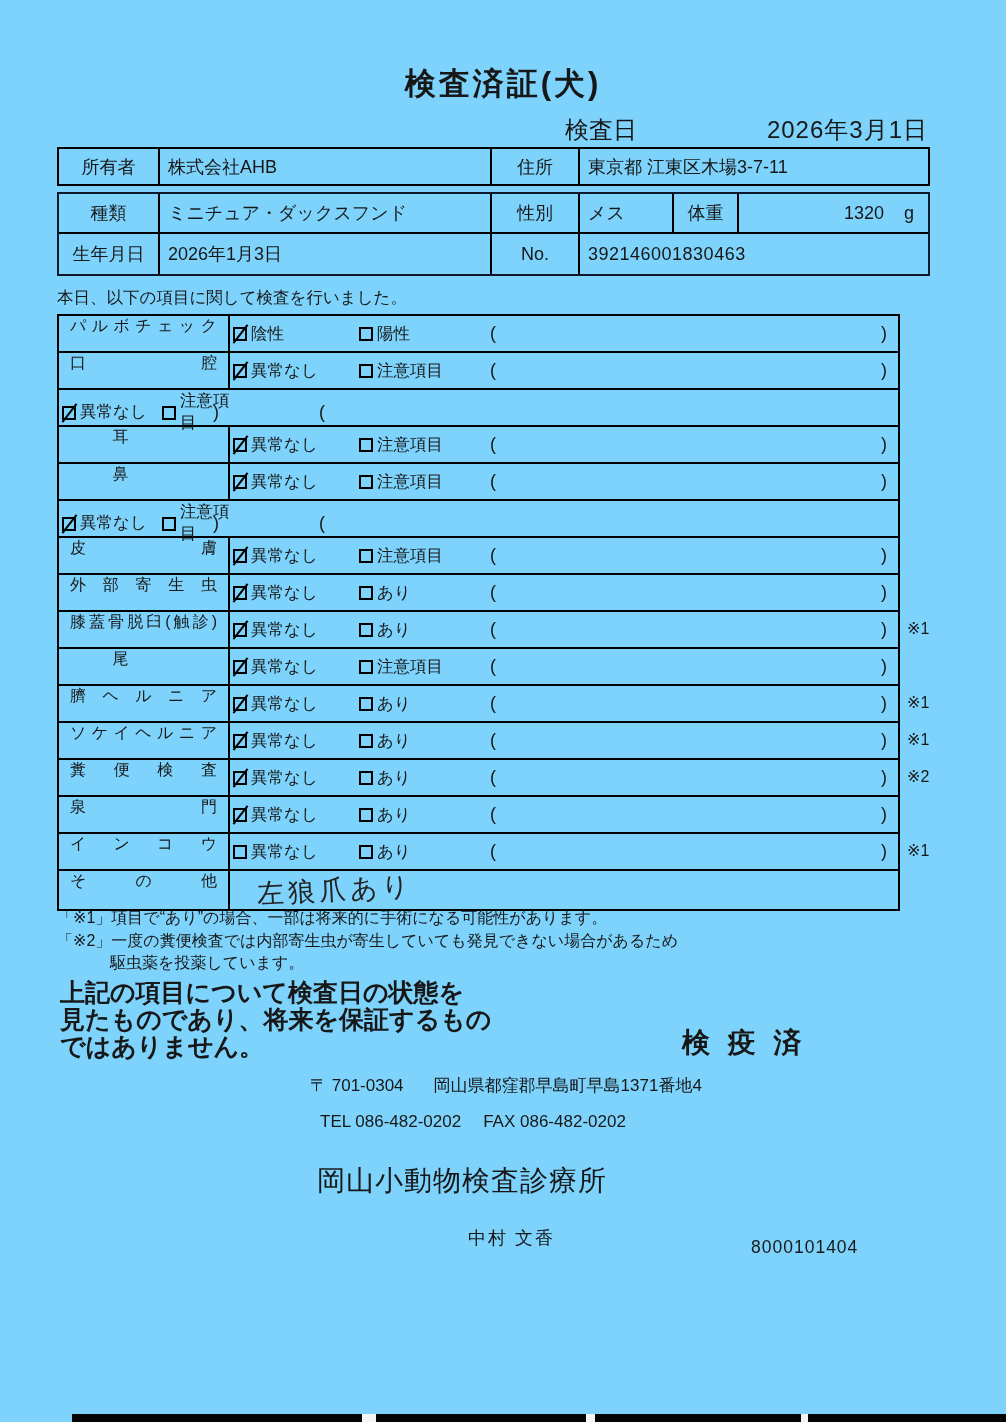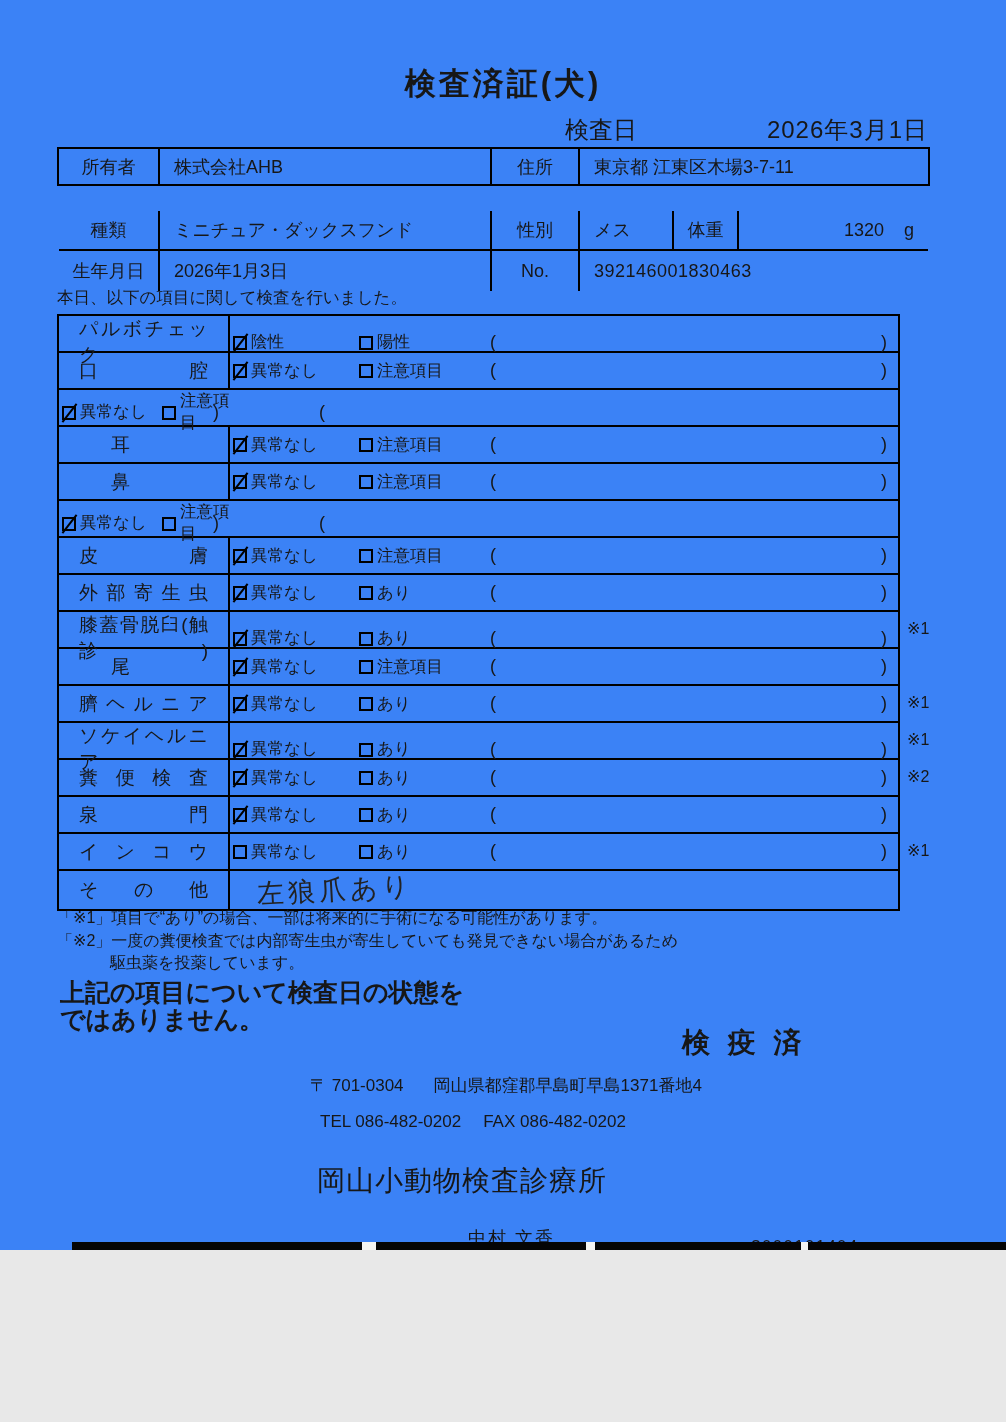--- a/index.html
+++ b/index.html
@@ -1,19 +1,19 @@
 <!DOCTYPE html>
 <html><head>
 <meta charset="utf-8">
 <style>
   * { margin:0; padding:0; box-sizing:border-box; }
   html,body { background:#e8e8e8; }
   .page {
-    position:relative; width:1006px; height:1250px;
-    background:#3b82f6; color:#171717; overflow:hidden;
+    position:relative; width:1006px; height:1422px;
+    background:#7dd3fc; color:#171717; overflow:hidden;
     font-family:"Liberation Sans","DejaVu Sans",sans-serif;
     text-decoration:underline;
   }
 
   .doc-title {
     position:absolute; top:63px; left:0; width:100%;
     text-align:center; font-size:31px; font-weight:700; letter-spacing:3px;
   }
 
   .date-line { position:absolute; top:114px; left:57px; width:873px; height:24px; font-size:24px; }
@@ -21,38 +21,38 @@
   .date-value { position:absolute; right:2px; top:0; letter-spacing:1px; }
 
   
   .t1 {
     position:absolute; left:57px; top:147px; width:873px; height:39px;
     border:2px solid #000; display:grid; grid-template-columns:101px 332px 88px 1fr;
   }
   .t1 > div, .t2 .r > div { display:flex; align-items:center; border-right:2px solid #000; font-size:18px; }
   .t1 > div:last-child, .t2 .r > div:last-child { border-right:none; }
   .lab { justify-content:center; }
-  .val { padding-left:14px; }
+  .val { padding-left:8px; }
 
   
-  .t2 { position:absolute; left:57px; top:209px; width:873px; border:2px solid #3b82f6; }
+  .t2 { position:absolute; left:57px; top:192px; width:873px; border:2px solid #0f172a; }
   .t2 .r { display:grid; height:40px; }
   .t2 .r1 { grid-template-columns:101px 332px 88px 94px 65px 1fr; border-bottom:2px solid #000; }
   .t2 .r2 { grid-template-columns:101px 332px 88px 1fr; }
   .breed { font-size:16.5px; }
   .weight-cell { display:flex; align-items:center; justify-content:flex-end; padding-right:14px; gap:20px; }
   .no-val { font-size:20px; letter-spacing:0.5px; }
 
   .intro { position:absolute; left:57px; top:287px; font-size:16.5px; }
 
   
   .t3 { position:absolute; left:57px; top:314px; width:843px; border:2px solid #000; }
   .irow { display:grid; grid-template-columns:171px 1fr; height:37px; border-bottom:2px solid #000; position:relative; }
   .irow:last-child { border-bottom:none; height:38px;border-radius:8px; }
-  .iname { border-right:2px solid #000; display:flex; align-items:center; padding:0 20px; font-size:19px; }
+  .iname { border-right:2px solid #000; display:flex; align-items:flex-start; padding:0 11px; font-size:16px; }
   .iname > span { width:100%; }
   .just > span { text-align:justify; text-align-last:justify; }
   .centered > span { text-align:center; padding-right:46px; }
   .icontent { position:relative; display:flex; align-items:center; padding-left:3px; font-size:16.5px; }
   .cb { width:14px; height:14px; border:2px solid #000; position:relative; flex:none; margin-top:1px; }
   .cb.checked::after {
     content:""; position:absolute; left:-6px; top:4px; width:23px; height:2px;
     background:#000; transform:rotate(-52deg);
   }
   .cblabel { margin-left:4px; width:108px; }
@@ -356,20 +356,21 @@
     </div>
 
   </div>
 
   <div class="note note-1">「※1」項目で“あり”の場合、一部は将来的に手術になる可能性があります。</div>
   <div class="note note-2">「※2」一度の糞便検査では内部寄生虫が寄生していても発見できない場合があるため</div>
   <div class="note note-2b">駆虫薬を投薬しています。</div>
 
   <div class="disclaimer">
     <div>上記の項目について検査日の状態を</div>
+    <div>見たものであり、将来を保証するもの</div>
     <div>ではありません。</div>
   </div>
 
   <div class="stamp">検 疫 済</div>
 
   <div class="postal-line">
     <span>〒 701-0304</span>
     <span>岡山県都窪郡早島町早島1371番地4</span>
   </div>
 

